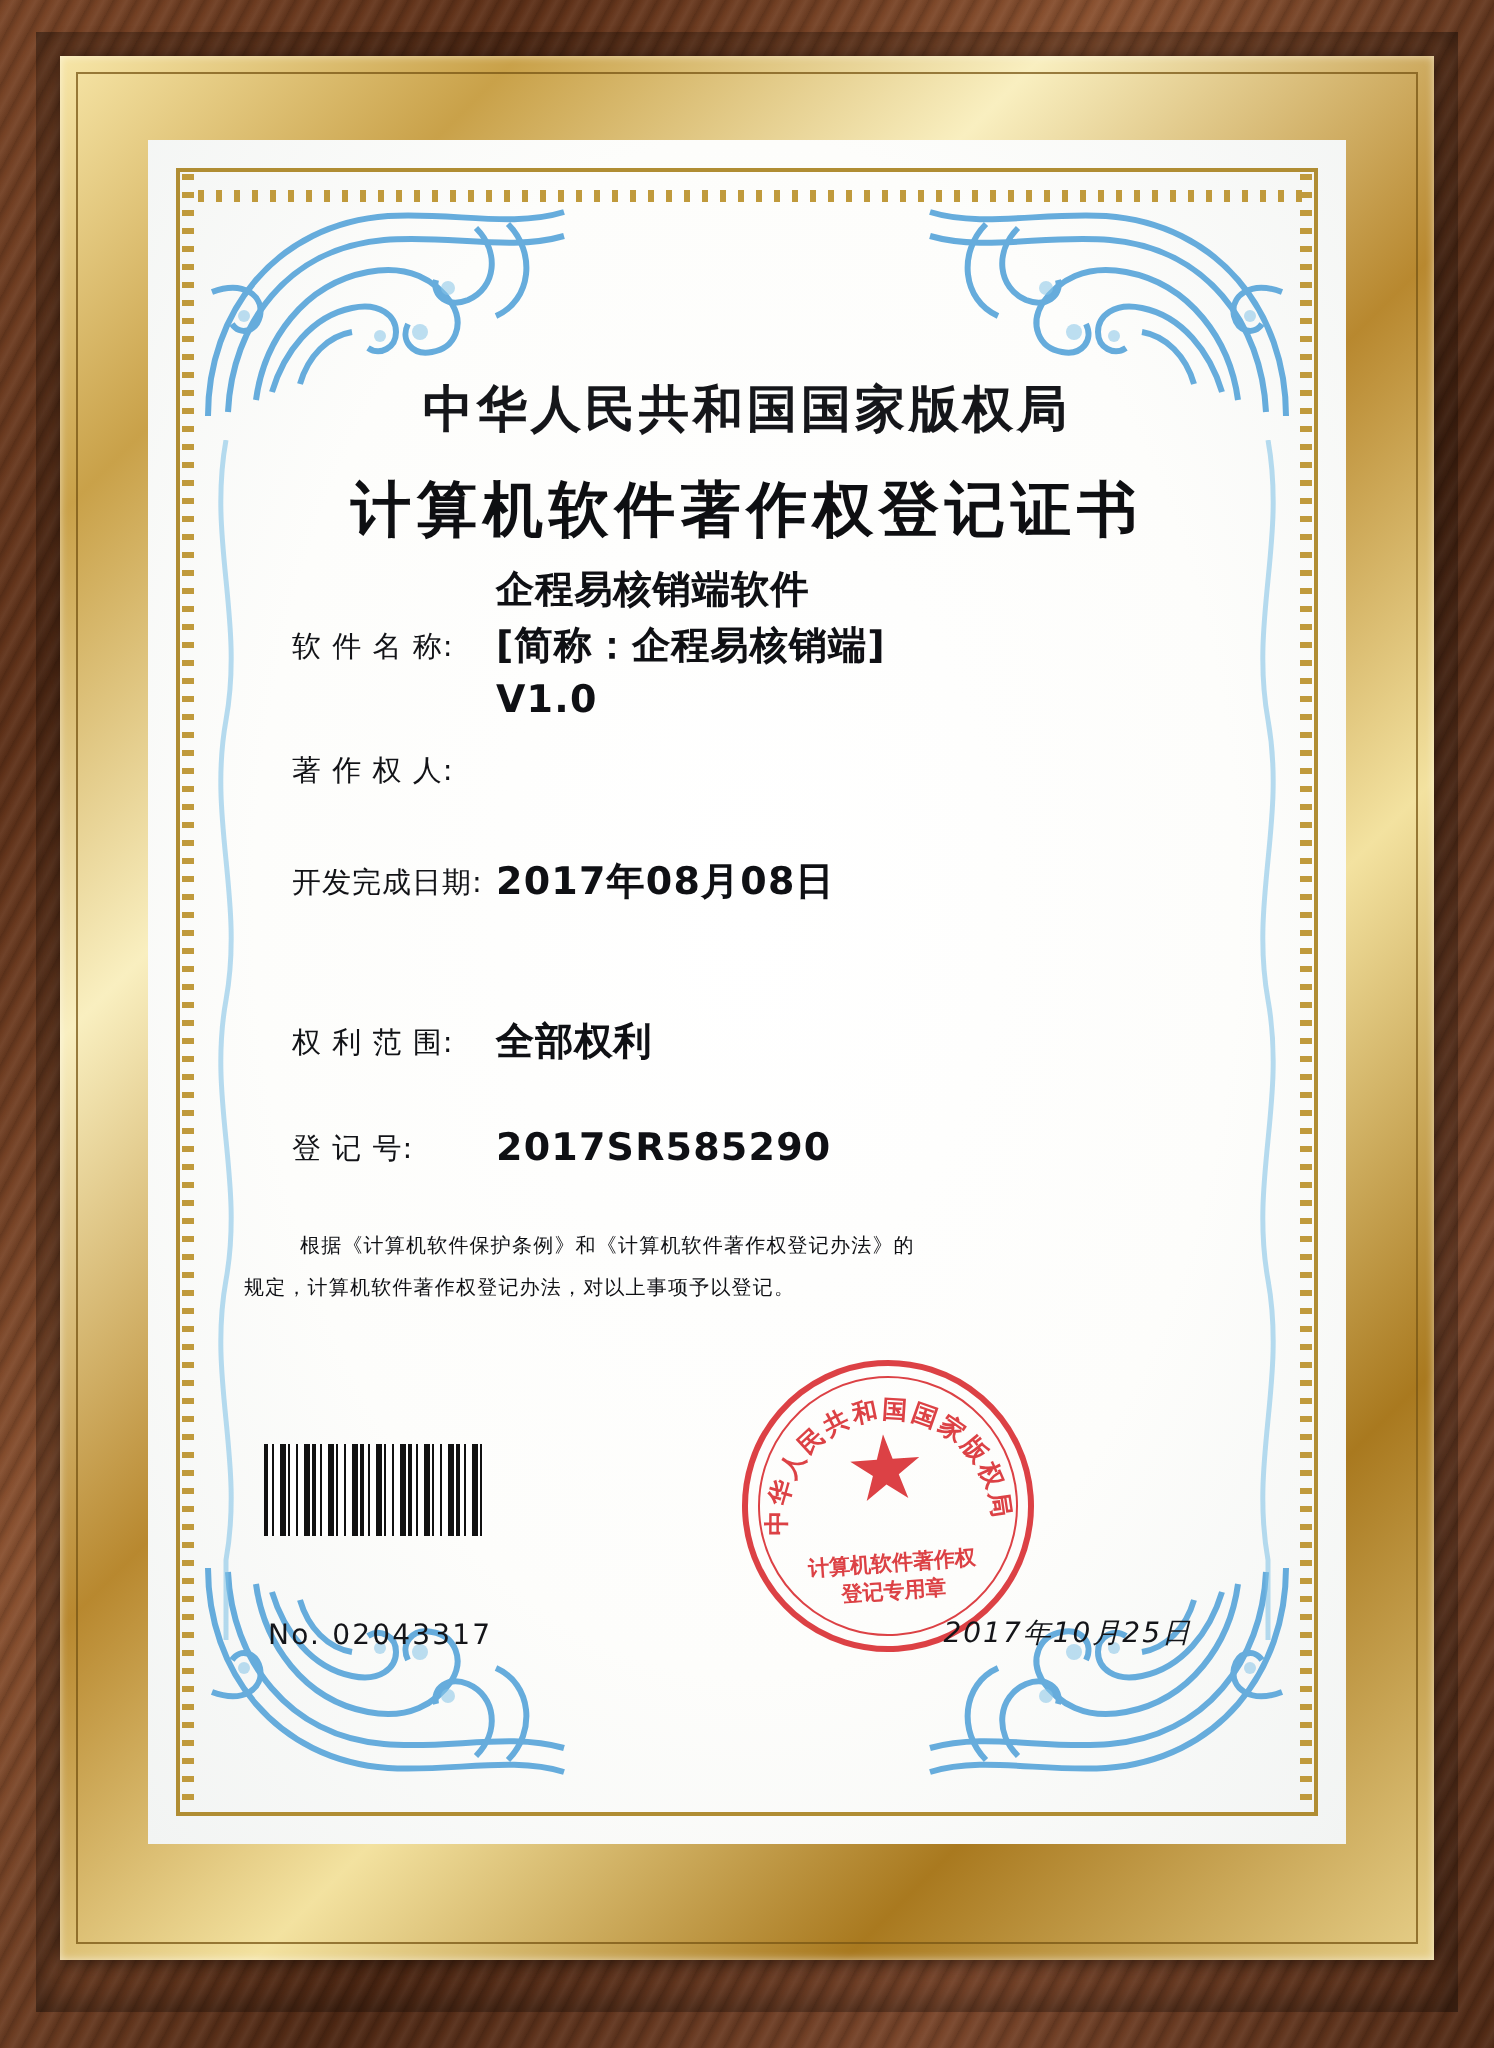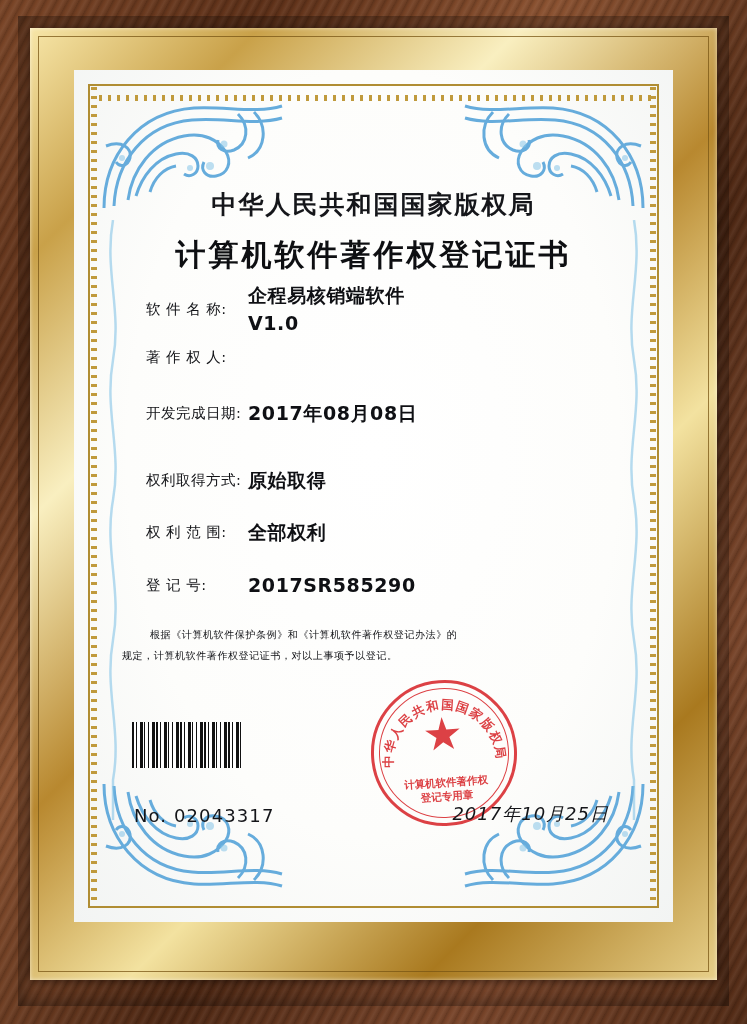--- a/index.html
+++ b/index.html
@@ -268,27 +268,27 @@
     font-size: 10.5px;
     font-weight: bold;
     line-height: 1.35;
     font-family: "DejaVu Sans", sans-serif;
   }
 
   
   .footer {
     position: absolute;
     left: 12px;
-    right: 16px;
+    right: 29px;
     bottom: 60px;
     display: flex;
     justify-content: space-between;
     align-items: flex-end;
     font-family: "DejaVu Sans", sans-serif;
-    font-size: 18px;
+    font-size: 14px;
     color: #141519;
     letter-spacing: 0.8px;
   }
   .footer .serial { letter-spacing: 1.1px; }
   .footer .date { letter-spacing: 1px; font-style: italic; }
 </style>
 </head>
 <body>
 
 <div class="photo">
@@ -391,62 +391,59 @@
       <div class="content">
 
         <h1 class="title-1">中华人民共和国国家版权局</h1>
         <h2 class="title-2">计算机软件著作权登记证书</h2>
 
 
         <div class="field">
           <div class="label">软 件 名 称:</div>
           <div class="value">
             <span>企程易核销端软件</span>
+            <span class="sub">[简称：企程易核销端]</span>
             <span class="sub">V1.0</span>
           </div>
         </div>
 
         <div class="field">
           <div class="label">著 作 权 人:</div>
         </div>
 
         <div class="gap-lg"></div>
 
         <div class="field">
           <div class="label">开发完成日期:</div>
           <div class="value">2017年08月08日</div>
         </div>
 
         <div class="gap-md"></div>
 
 
         <div class="gap-md"></div>
 
-        <div class="field">
-          <div class="label">权利取得方式:</div>
-          <div class="value">原始取得</div>
-        </div>
 
         <div class="gap-md"></div>
 
         <div class="field">
           <div class="label">权 利 范 围:</div>
           <div class="value">全部权利</div>
         </div>
 
         <div class="gap-md"></div>
 
         <div class="field">
           <div class="label">登 记 号:</div>
           <div class="value">2017SR585290</div>
         </div>
 
         <div class="para">
           <div><span class="indent"></span><span>根据《计算机软件保护条例》和《计算机软件著作权登记办法》的</span></div>
-          <div>规定，计算机软件著作权登记证书，对以上事项予以登记。</div>
+          <div>规定，计算机软件著作权登记办法，对以上事项予以登记。</div>
         </div>
 
         <div class="barcode"></div>
 
         <div class="seal">
           <div class="seal-star"></div>
           <svg class="seal-arc" viewBox="0 0 140 140">
             <defs>
               <path id="sealArcPath" d="M 18 78 A 52 52 0 1 1 122 78" fill="none"></path>
             </defs>

